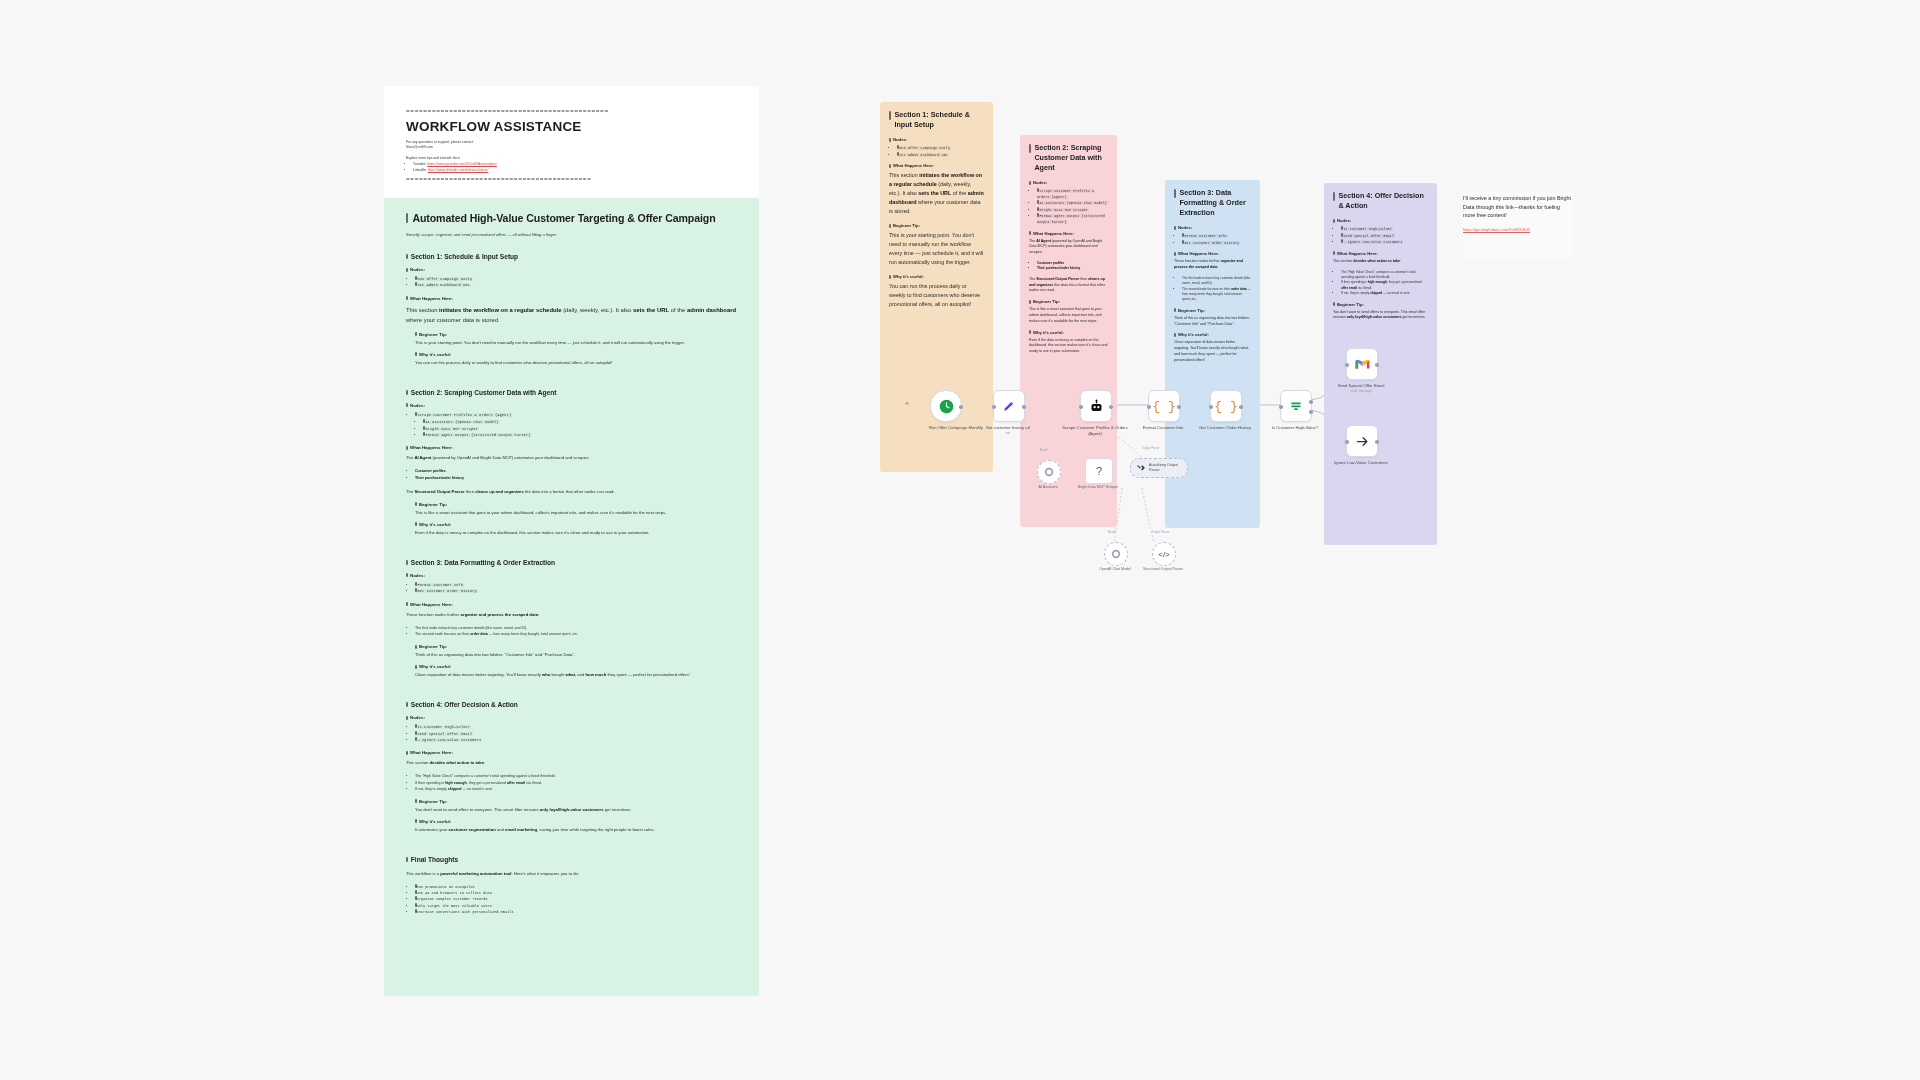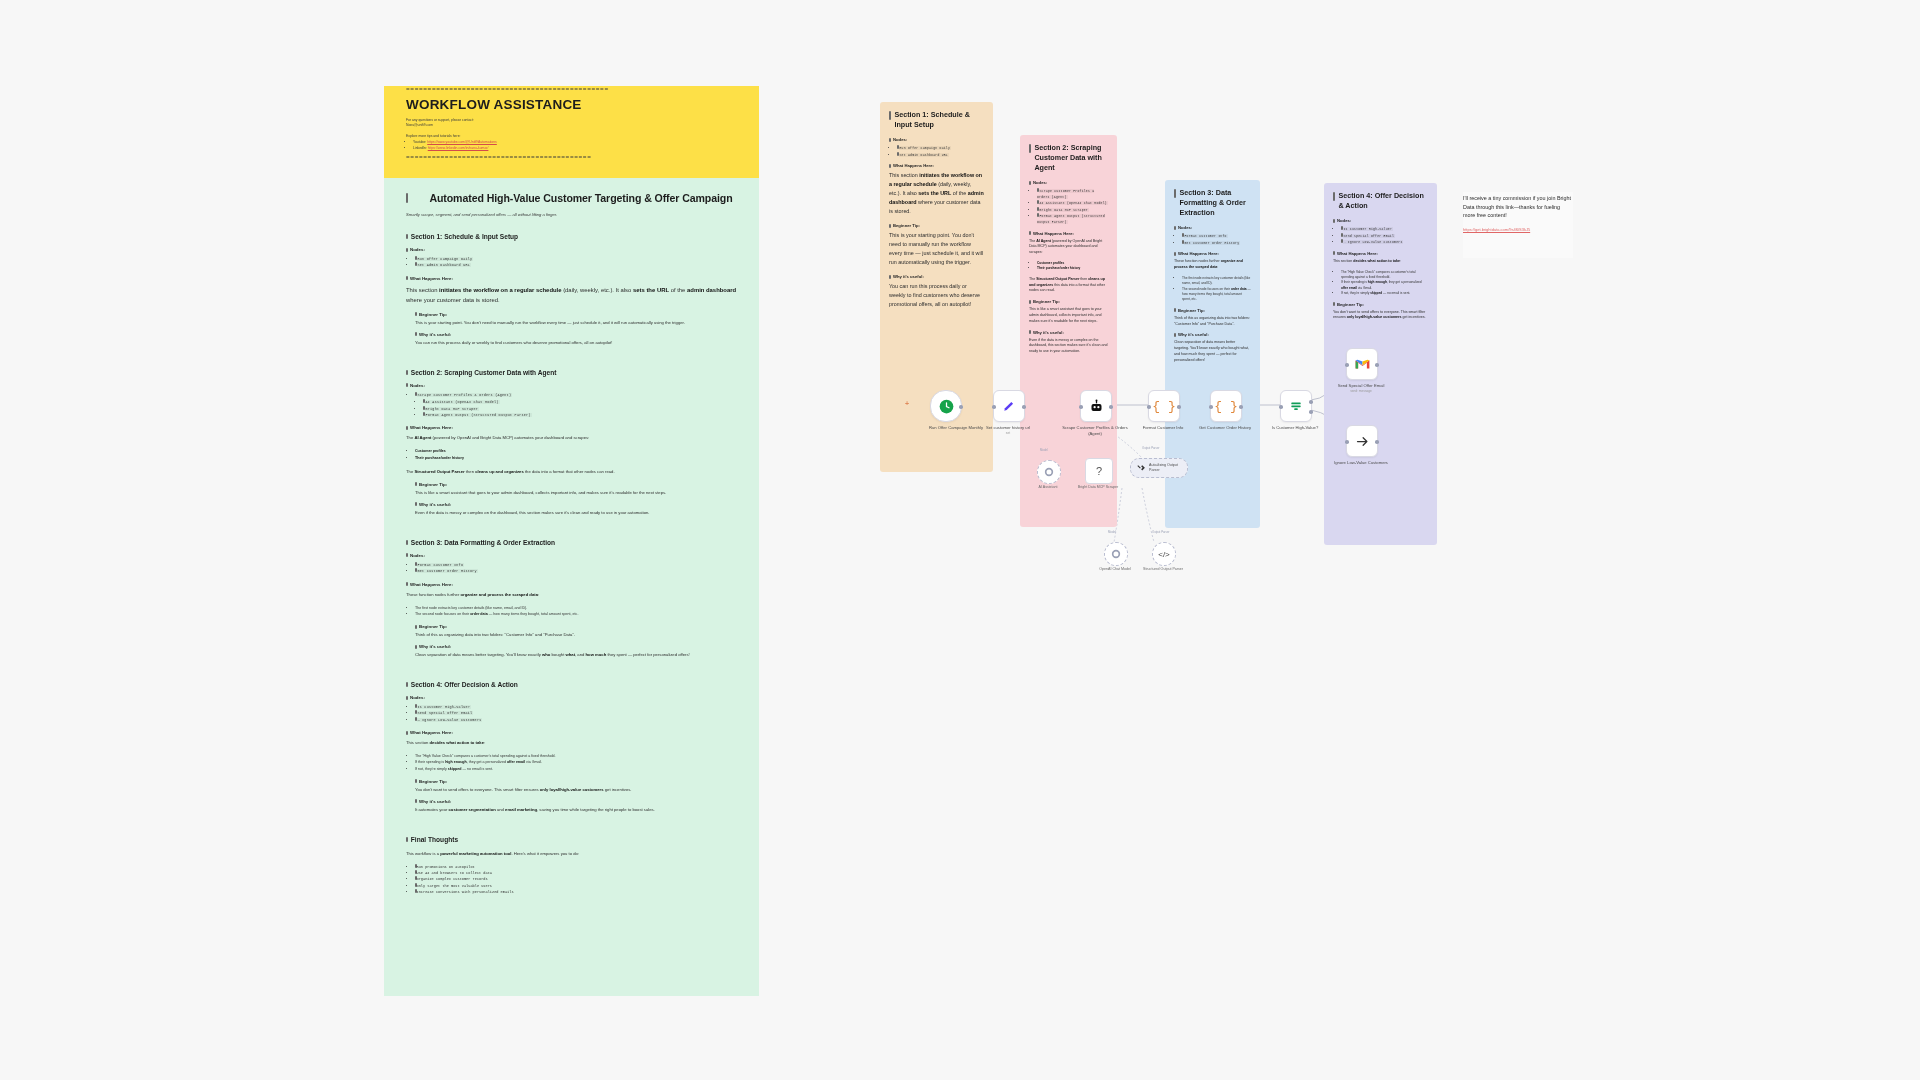--- a/index.html
+++ b/index.html
@@ -13,37 +13,37 @@
   }
   .canvas{position:absolute;inset:0;}
 
   
   .doc{
     position:absolute;left:384px;top:86px;width:375px;height:910px;
     background:#d8f3e3;
     box-sizing:border-box;
   }
   .doc-head{
-    background:#fde047;
-    padding:0 22px 14px 22px;
+    background:#ffffff;
+    padding:22px 22px 14px 22px;
     min-height:92px;
     box-sizing:border-box;
   }
   .eqline{font-family:"Liberation Mono",monospace;font-size:6.2px;letter-spacing:.6px;color:#3b3b3b;line-height:8px;white-space:nowrap;overflow:hidden;}
   .doc-title{font-size:13.5px;font-weight:bold;letter-spacing:.2px;margin:3px 0 6px 0;color:#1d1d1d;}
   .tiny{font-size:3.4px;line-height:5.4px;color:#3a3a3a;}
   .tiny.sp{margin-top:5px;}
   .tiny a{color:#d44b4b;text-decoration:underline;}
   .tiny ul{margin:1px 0 0 0;padding-left:7px;}
   .tiny li{margin:0;}
 
   .doc-body{padding:14px 22px 20px 22px;}
   .h1{
     font-size:10.6px;font-weight:bold;color:#1d1d1d;margin:0 0 8px 0;
-    display:flex;align-items:center;gap:21px;letter-spacing:-.1px;
+    display:flex;align-items:center;gap:4px;letter-spacing:-.1px;
   }
   .bar{display:inline-block;width:2.4px;height:10px;background:#6b6b6b;flex:none;border-radius:1px;}
   .bar.sm{height:5px;width:1.8px;}
   .bar.xs{height:4px;width:1.5px;}
   .sub-it{font-size:4.1px;font-style:italic;color:#3a3a3a;margin:0 0 16px 0;}
   .h2{
     font-size:6.6px;font-weight:bold;color:#1d1d1d;margin:0 0 7px 0;
     display:flex;align-items:center;gap:3px;
   }
   .h3{font-size:4.4px;font-weight:bold;color:#222;margin:0 0 4px 0;display:flex;align-items:center;gap:2.5px;}

